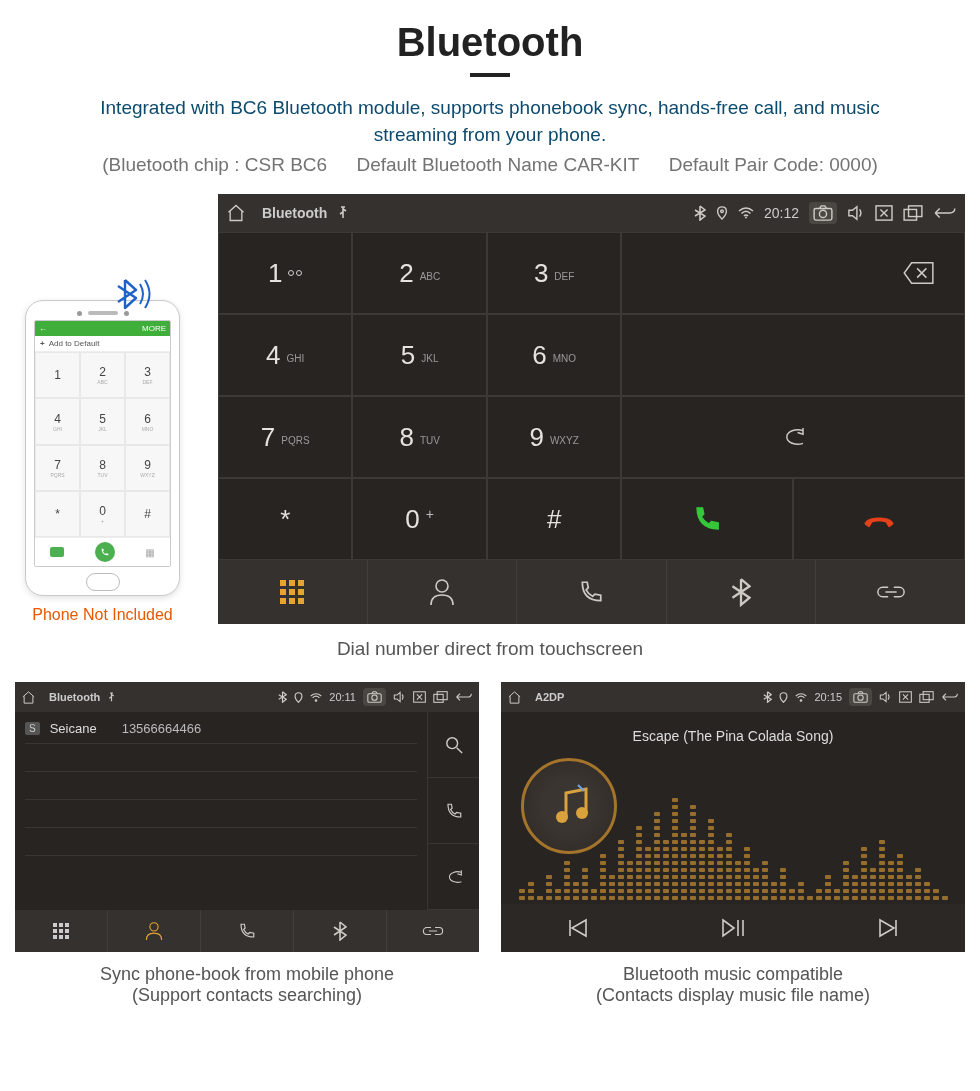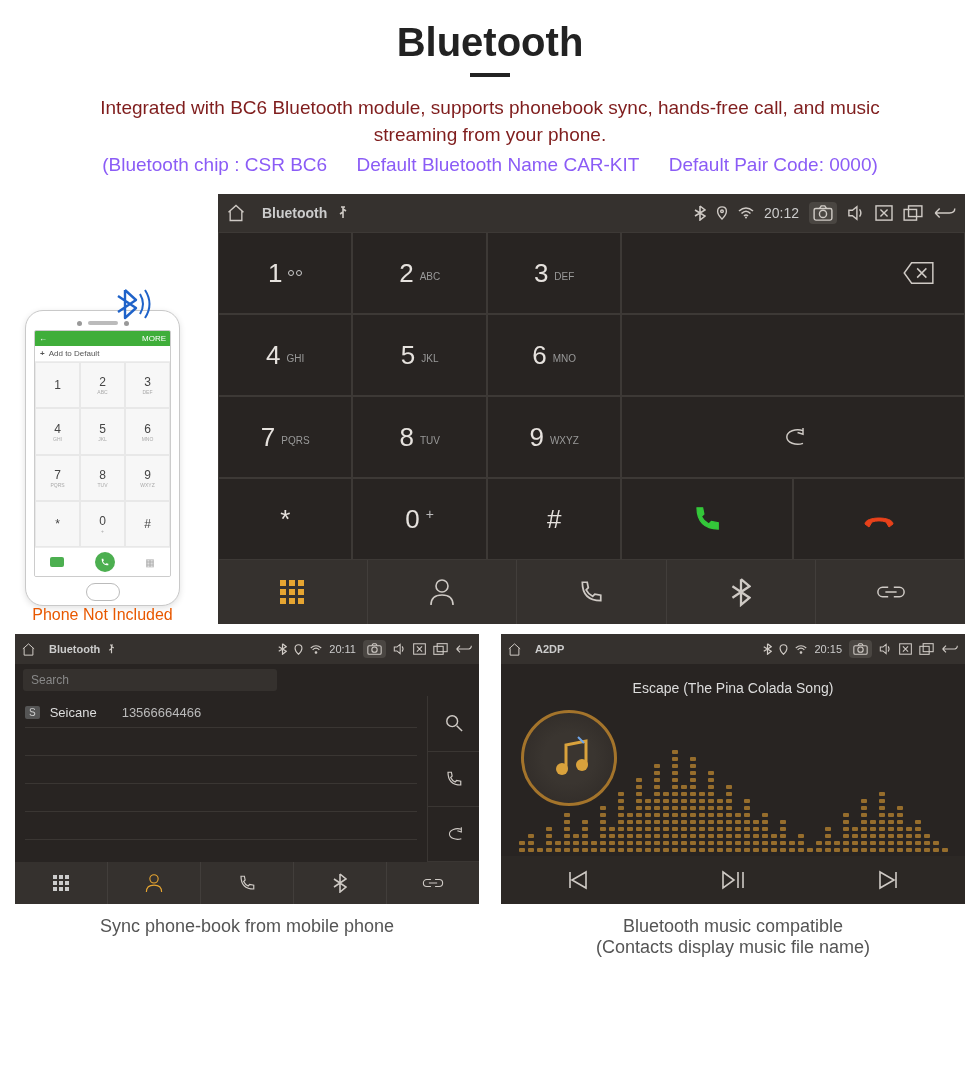--- a/index.html
+++ b/index.html
@@ -21,29 +21,29 @@
   }
   .title-underline {
     width: 40px;
     height: 4px;
     background: #222;
     margin: 0 auto 18px;
   }
   .intro {
     text-align: center;
     font-size: 19px;
-    color: #7f1d1d;
+    color: #0c4a6e;
     line-height: 1.4;
     max-width: 860px;
     margin: 17px auto 6px;
   }
   .specs {
     text-align: center;
     font-size: 19px;
-    color: #8b5cf6;
+    color: #737373;
     margin-bottom: 18px;
   }
   .specs span { margin: 0 12px; }
 
   
   .panel {
     background: #282422;
     color: #ddd;
     position: relative;
     display: flex;
@@ -76,21 +76,21 @@
     margin-bottom: 10px;
   }
   .phone-col {
     width: 175px;
     text-align: center;
     position: relative;
   }
   .phone-col .phone-not-included {
     color: #e85800;
     font-size: 16px;
-    margin-top: 0;
+    margin-top: 10px;
   }
   .bt-wave {
     position:absolute; top:-10px; left:95px;
   }
 
   
   .phone {
     width: 155px;
     height: 296px;
     margin: 20px auto 0;
@@ -503,20 +503,21 @@
         </div>
         <div class="nav-btn">
           <svg width="30" height="22" viewBox="0 0 32 20" class="icon-stroke">
               <path d="M13 5 H7 A5 5 0 0 0 7 15 H13 M19 5 H25 A5 5 0 0 1 25 15 H19 M10 10 H22"></path>
             </svg>
         </div>
       </div>
     </div>
   </div>
 
+  <p class="caption">Dial number direct from touchscreen</p>
 
   <div class="row2">
 
     <div class="half">
       <div class="panel sub-panel">
         <div class="statusbar small">
           <span class="sb-icon">
               <svg width="15" height="15" viewBox="0 0 24 24" class="icon-stroke">
                 <path d="M3 11 L12 3 L21 11 M5 10 V21 H19 V10"></path>
               </svg>
@@ -568,23 +569,20 @@
               <svg width="15" height="12" viewBox="0 0 22 18" class="icon-stroke">
                 <rect x="1" y="5" width="14" height="12"></rect>
                 <rect x="6" y="1" width="15" height="12"></rect>
               </svg>
             </span>
           <span class="sb-icon">
               <svg width="18" height="12" viewBox="0 0 26 18" class="icon-stroke">
                 <path d="M2 9 H18 Q24 9 24 4 M2 9 L7 4 M2 9 L7 14"></path>
               </svg>
             </span>
-        </div>
-        <div class="search-row">
-          <div class="search-box">Search</div>
         </div>
         <div class="contacts-body">
           <div class="contacts-list">
             <div class="contact-row">
               <span class="badge">S</span>
               <span>Seicane</span>
               <span class="num">13566664466</span>
             </div>
             <div class="blank-row"></div>
             <div class="blank-row"></div>
@@ -643,20 +641,21 @@
             </div>
           <div class="nav-btn">
               <svg width="22" height="16" viewBox="0 0 32 20" class="icon-stroke">
                 <path d="M13 5 H7 A5 5 0 0 0 7 15 H13 M19 5 H25 A5 5 0 0 1 25 15 H19 M10 10 H22"></path>
               </svg>
             </div>
         </div>
       </div>
       <p class="caption small">
         <span>Sync phone-book from mobile phone</span>
+        <span class="paren">(Support contacts searching)</span>
       </p>
     </div>
 
     <div class="half">
       <div class="panel sub-panel">
         <div class="statusbar small">
           <span class="sb-icon">
               <svg width="15" height="15" viewBox="0 0 24 24" class="icon-stroke">
                 <path d="M3 11 L12 3 L21 11 M5 10 V21 H19 V10"></path>
               </svg>

